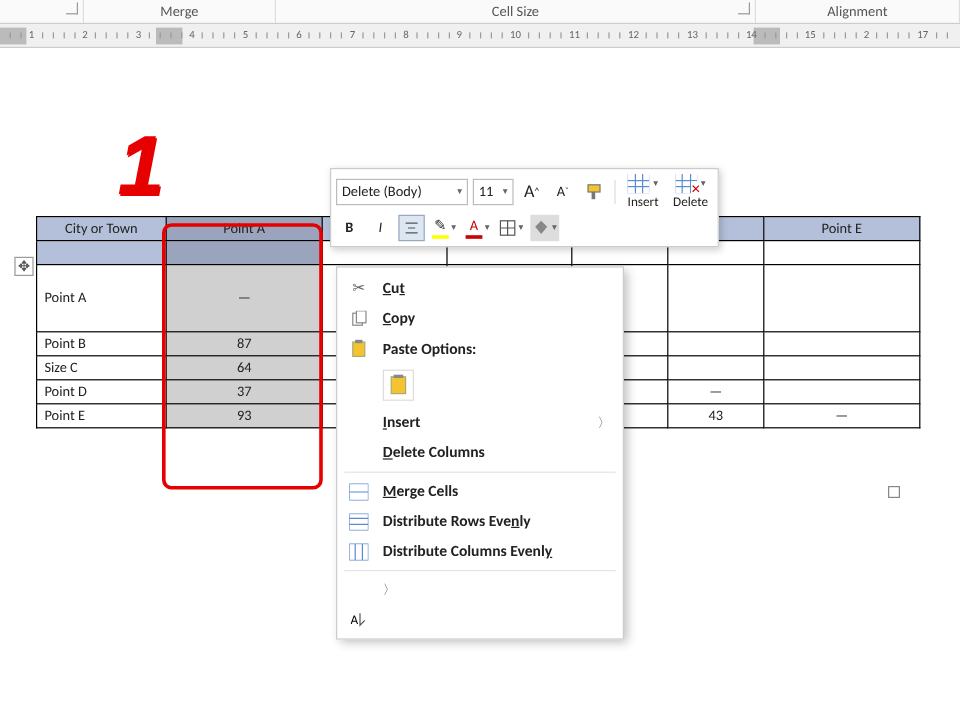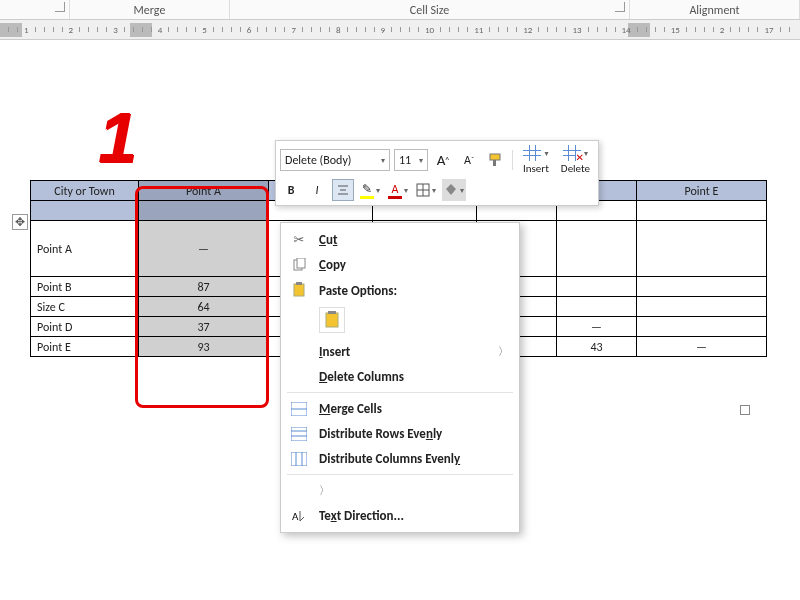--- a/index.html
+++ b/index.html
@@ -637,15 +637,14 @@
     <span class="cm-icon"></span>
     <span class="cm-arrow">〉</span>
   </div>
   <div class="cm-item">
     <span class="cm-icon">
         <svg width="14" height="14">
           <text x="0" y="11" font-size="11">A</text>
           <path d="M8 2 L8 12 L12 8" fill="none" stroke="#555"></path>
         </svg>
       </span>
-    <span class="cm-label">Te<span class="ul">x</span>t Direction...</span>
   </div>
 </div>
 
 </body></html>

